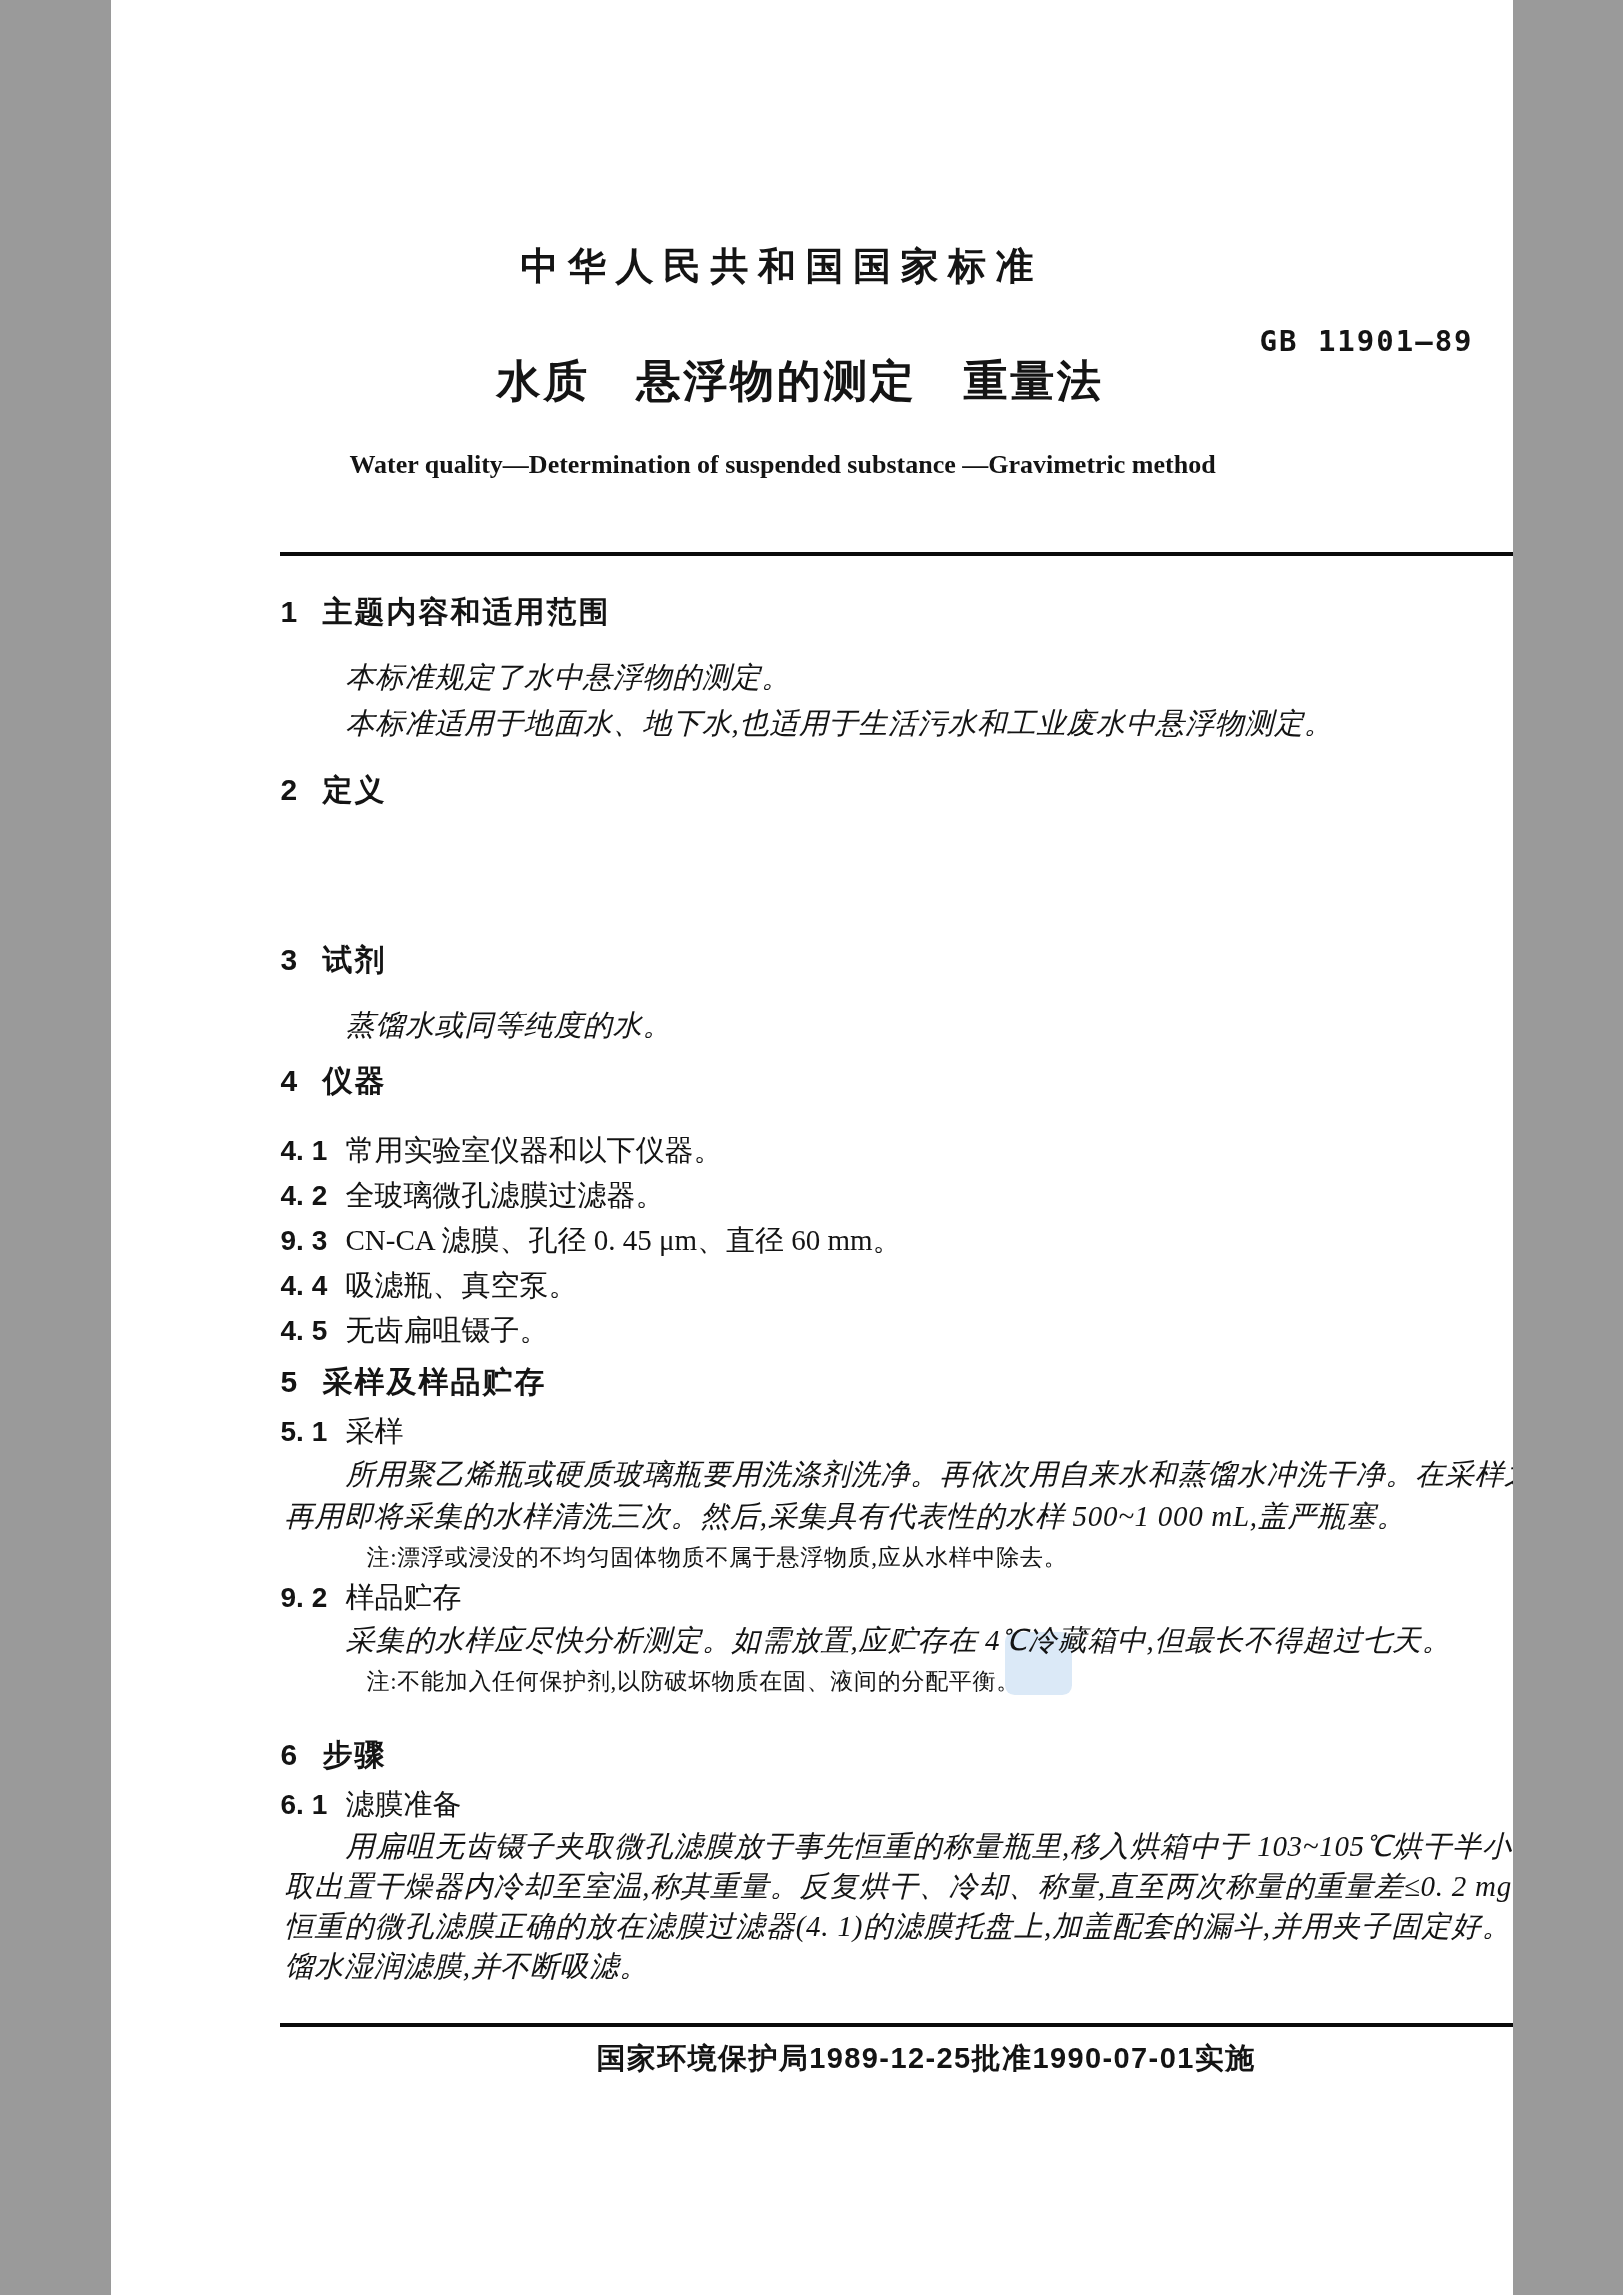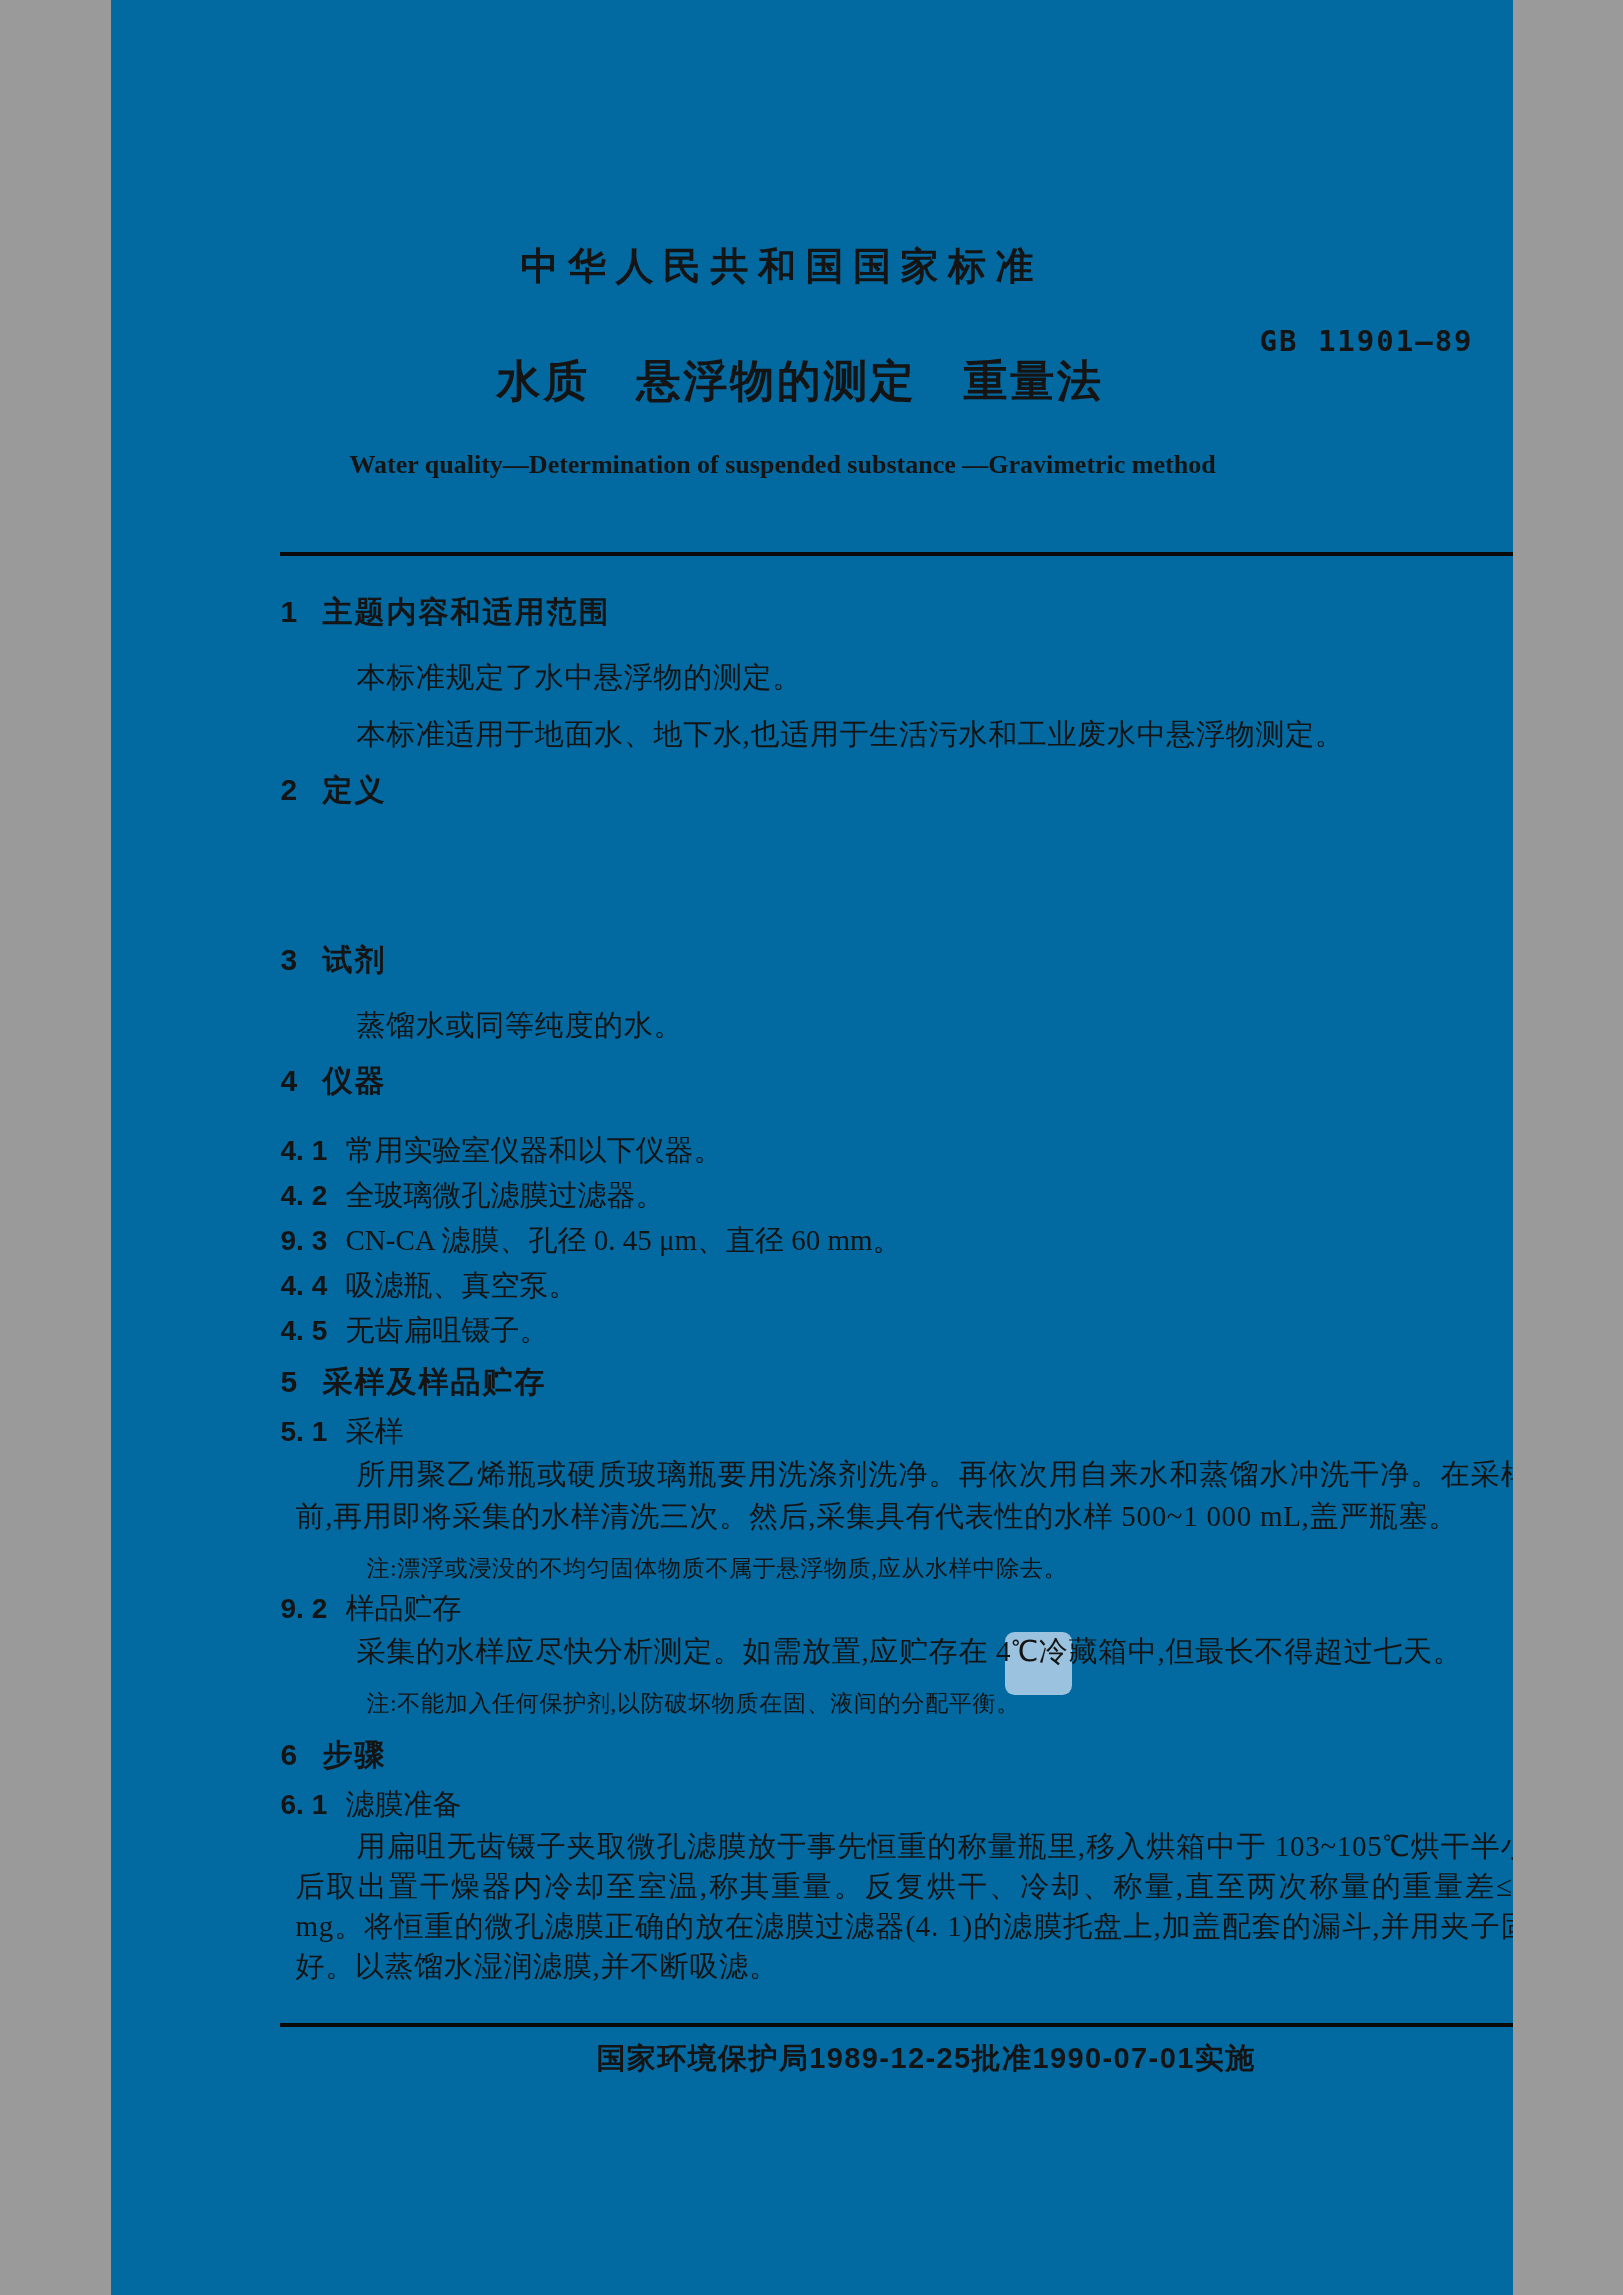--- a/index.html
+++ b/index.html
@@ -1,21 +1,21 @@
 <!DOCTYPE html>
 <html style="font-size:11px"><head>
 <meta charset="utf-8">
 <style>
   html, body { margin: 0; padding: 0; background: #9a9a9a; }
   .page {
     position: relative;
     width: 1402px;
     height: 2295px;
     margin: 0 auto;
-    background: #0369a1;
+    background: #ffffff;
     overflow: hidden;
     color: #141414;
     font-family: "Liberation Serif", serif;
   }
   
   .org-title {
     position: absolute; left: 410px; top: 241px;
     font-family: "Liberation Sans", sans-serif;
     font-weight: 700; font-size: 38px; letter-spacing: 9.5px;
     white-space: nowrap;
@@ -60,22 +60,22 @@
 
   .sec-head {
     font-family: "Liberation Sans", sans-serif;
     font-weight: 700; font-size: 30px; line-height: 35px;
     white-space: nowrap;
   }
   .sec-head .num { display: inline-block; min-width: 42px; }
   .sec-head .sec-title { letter-spacing: 2px; margin-top: 48px; }
 
   .para {
-    margin: 15px; font-size: 29px; line-height: 42px;
-    text-align: justify; letter-spacing: 0.7px;
+    margin: 4px; font-size: 29px; line-height: 42px;
+    text-align: justify; letter-spacing: 0.7px; font-style: italic;
   }
   .indent { text-indent: 61px; }
   .sec-head + .para { margin-top: 27px; }
   .para + .para { margin-top: 0; }
 
   .items { margin-top: 30px; }
   .item { line-height: 44px; font-size: 29px; white-space: nowrap; }
   .inum {
     display: inline-block; min-width: 65px;
     font-family: "Liberation Sans", sans-serif; font-weight: 700;

